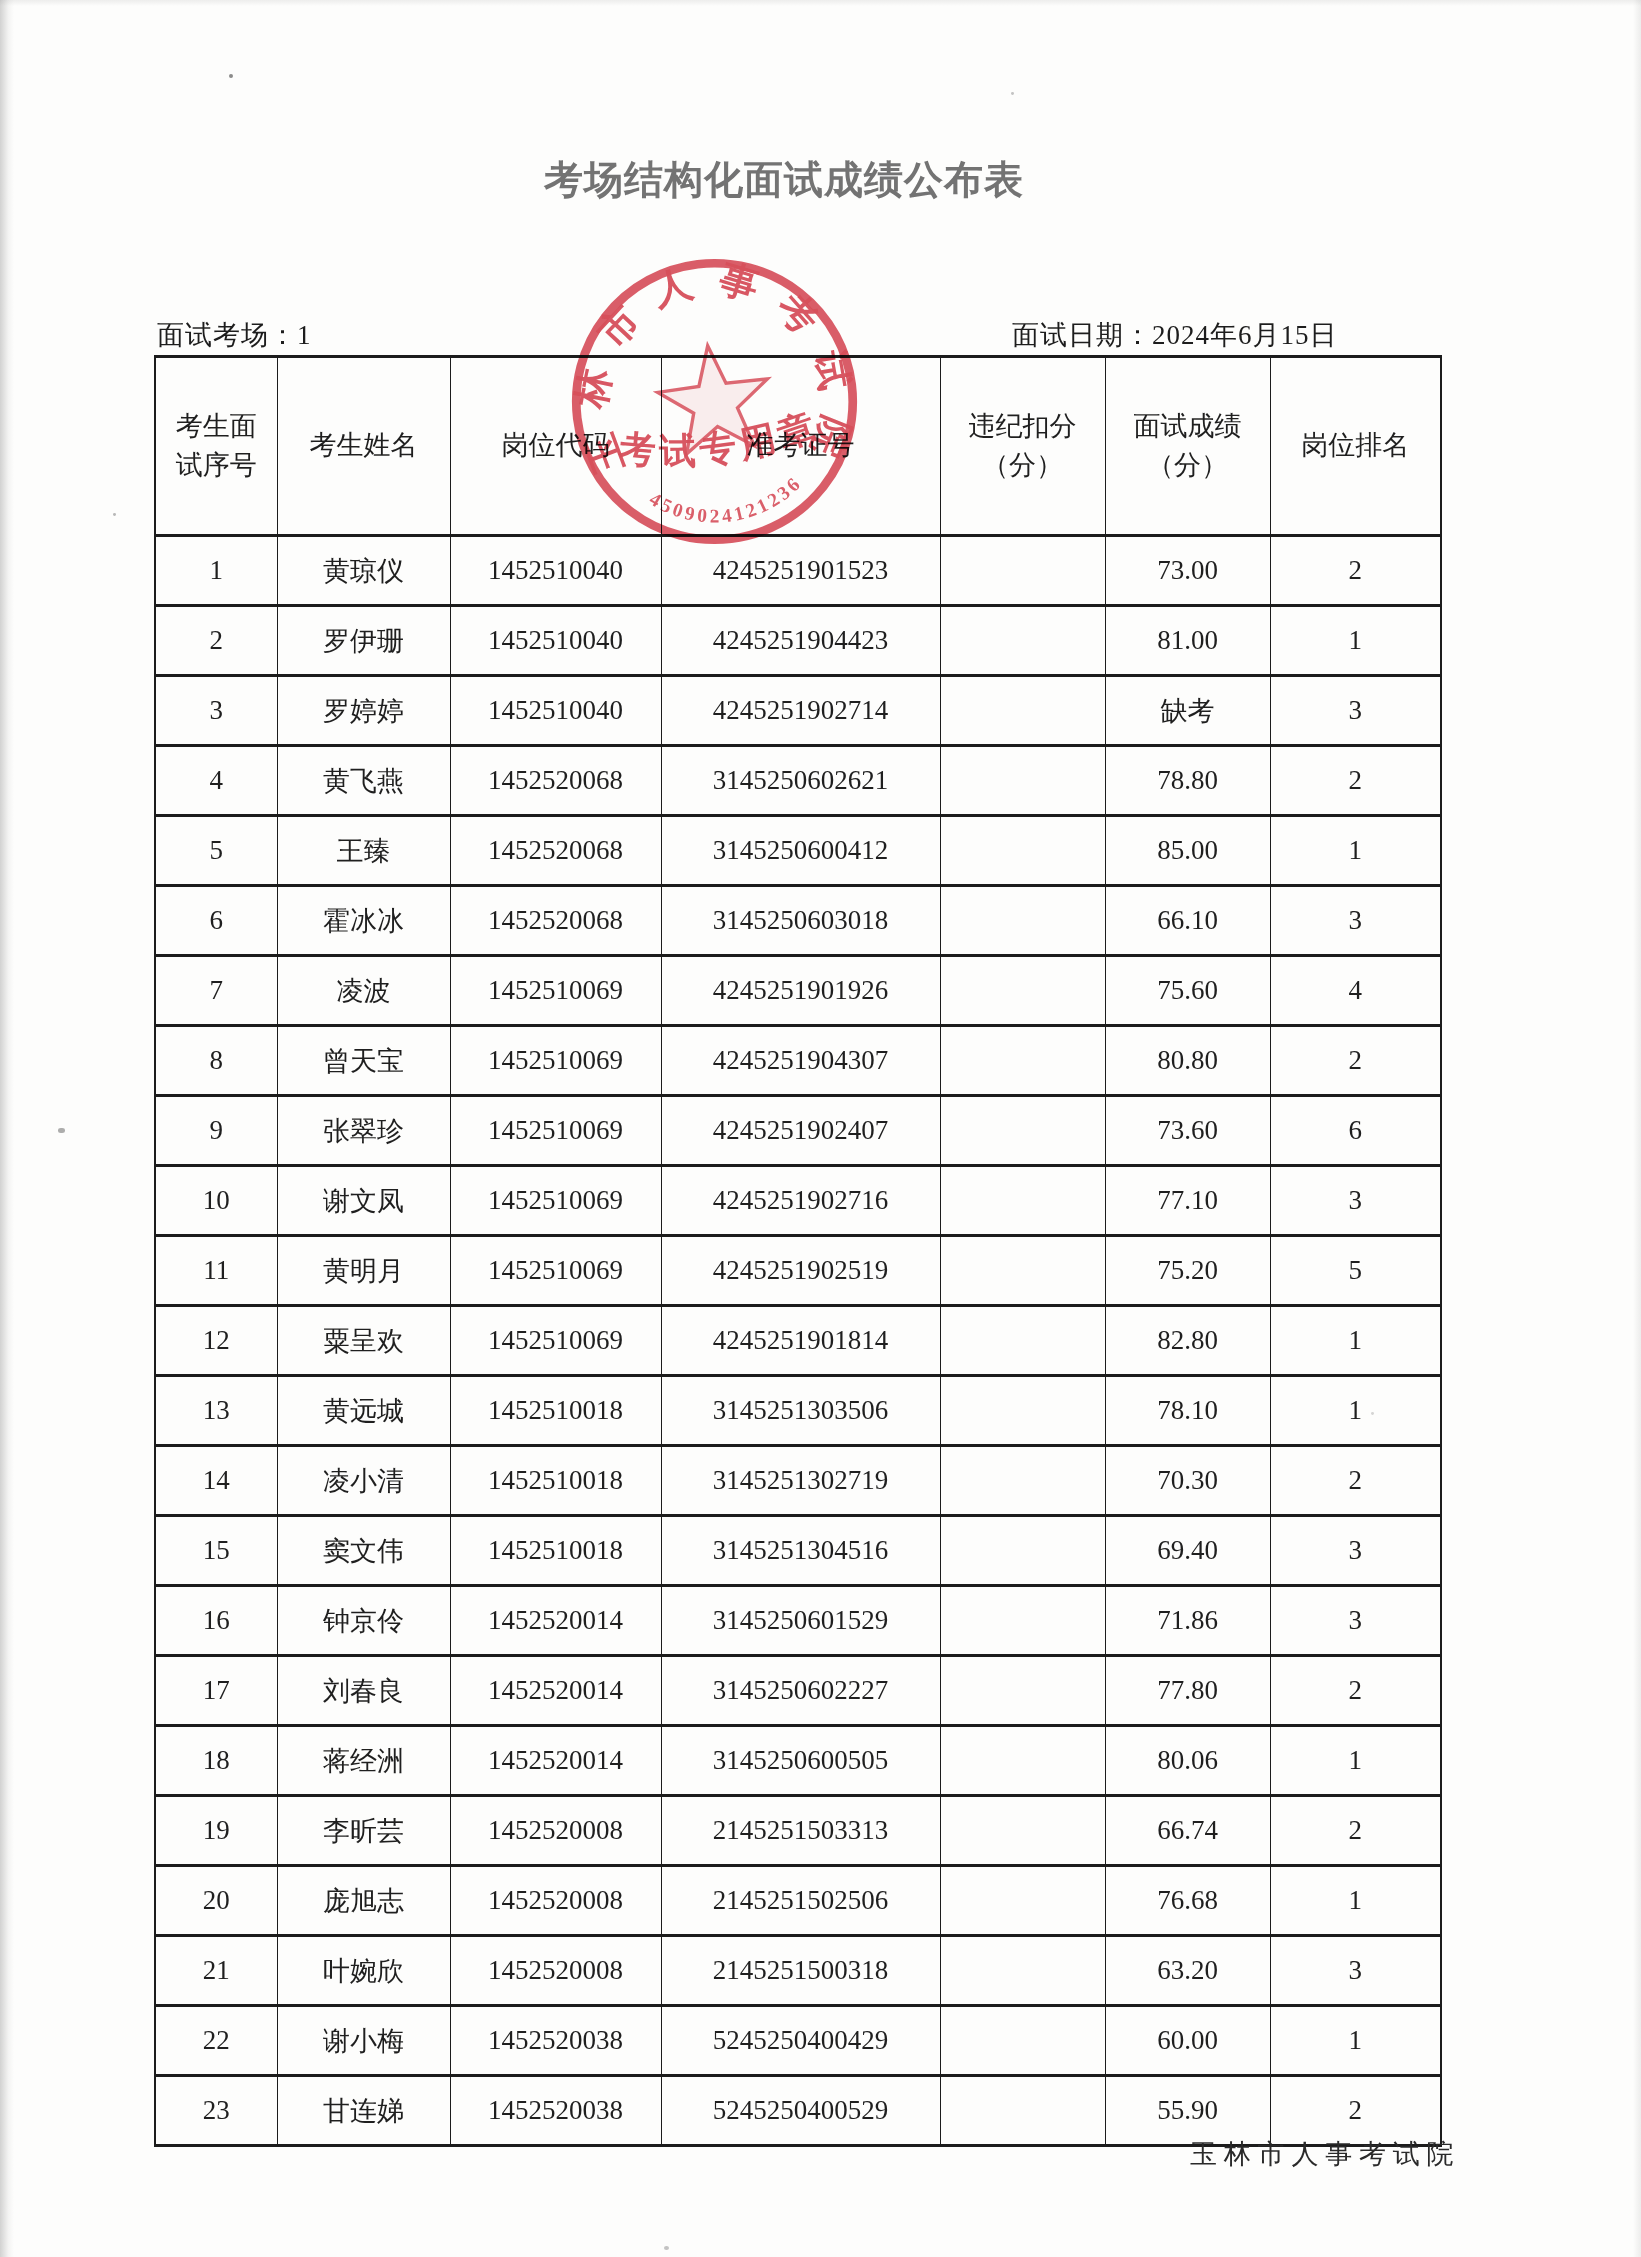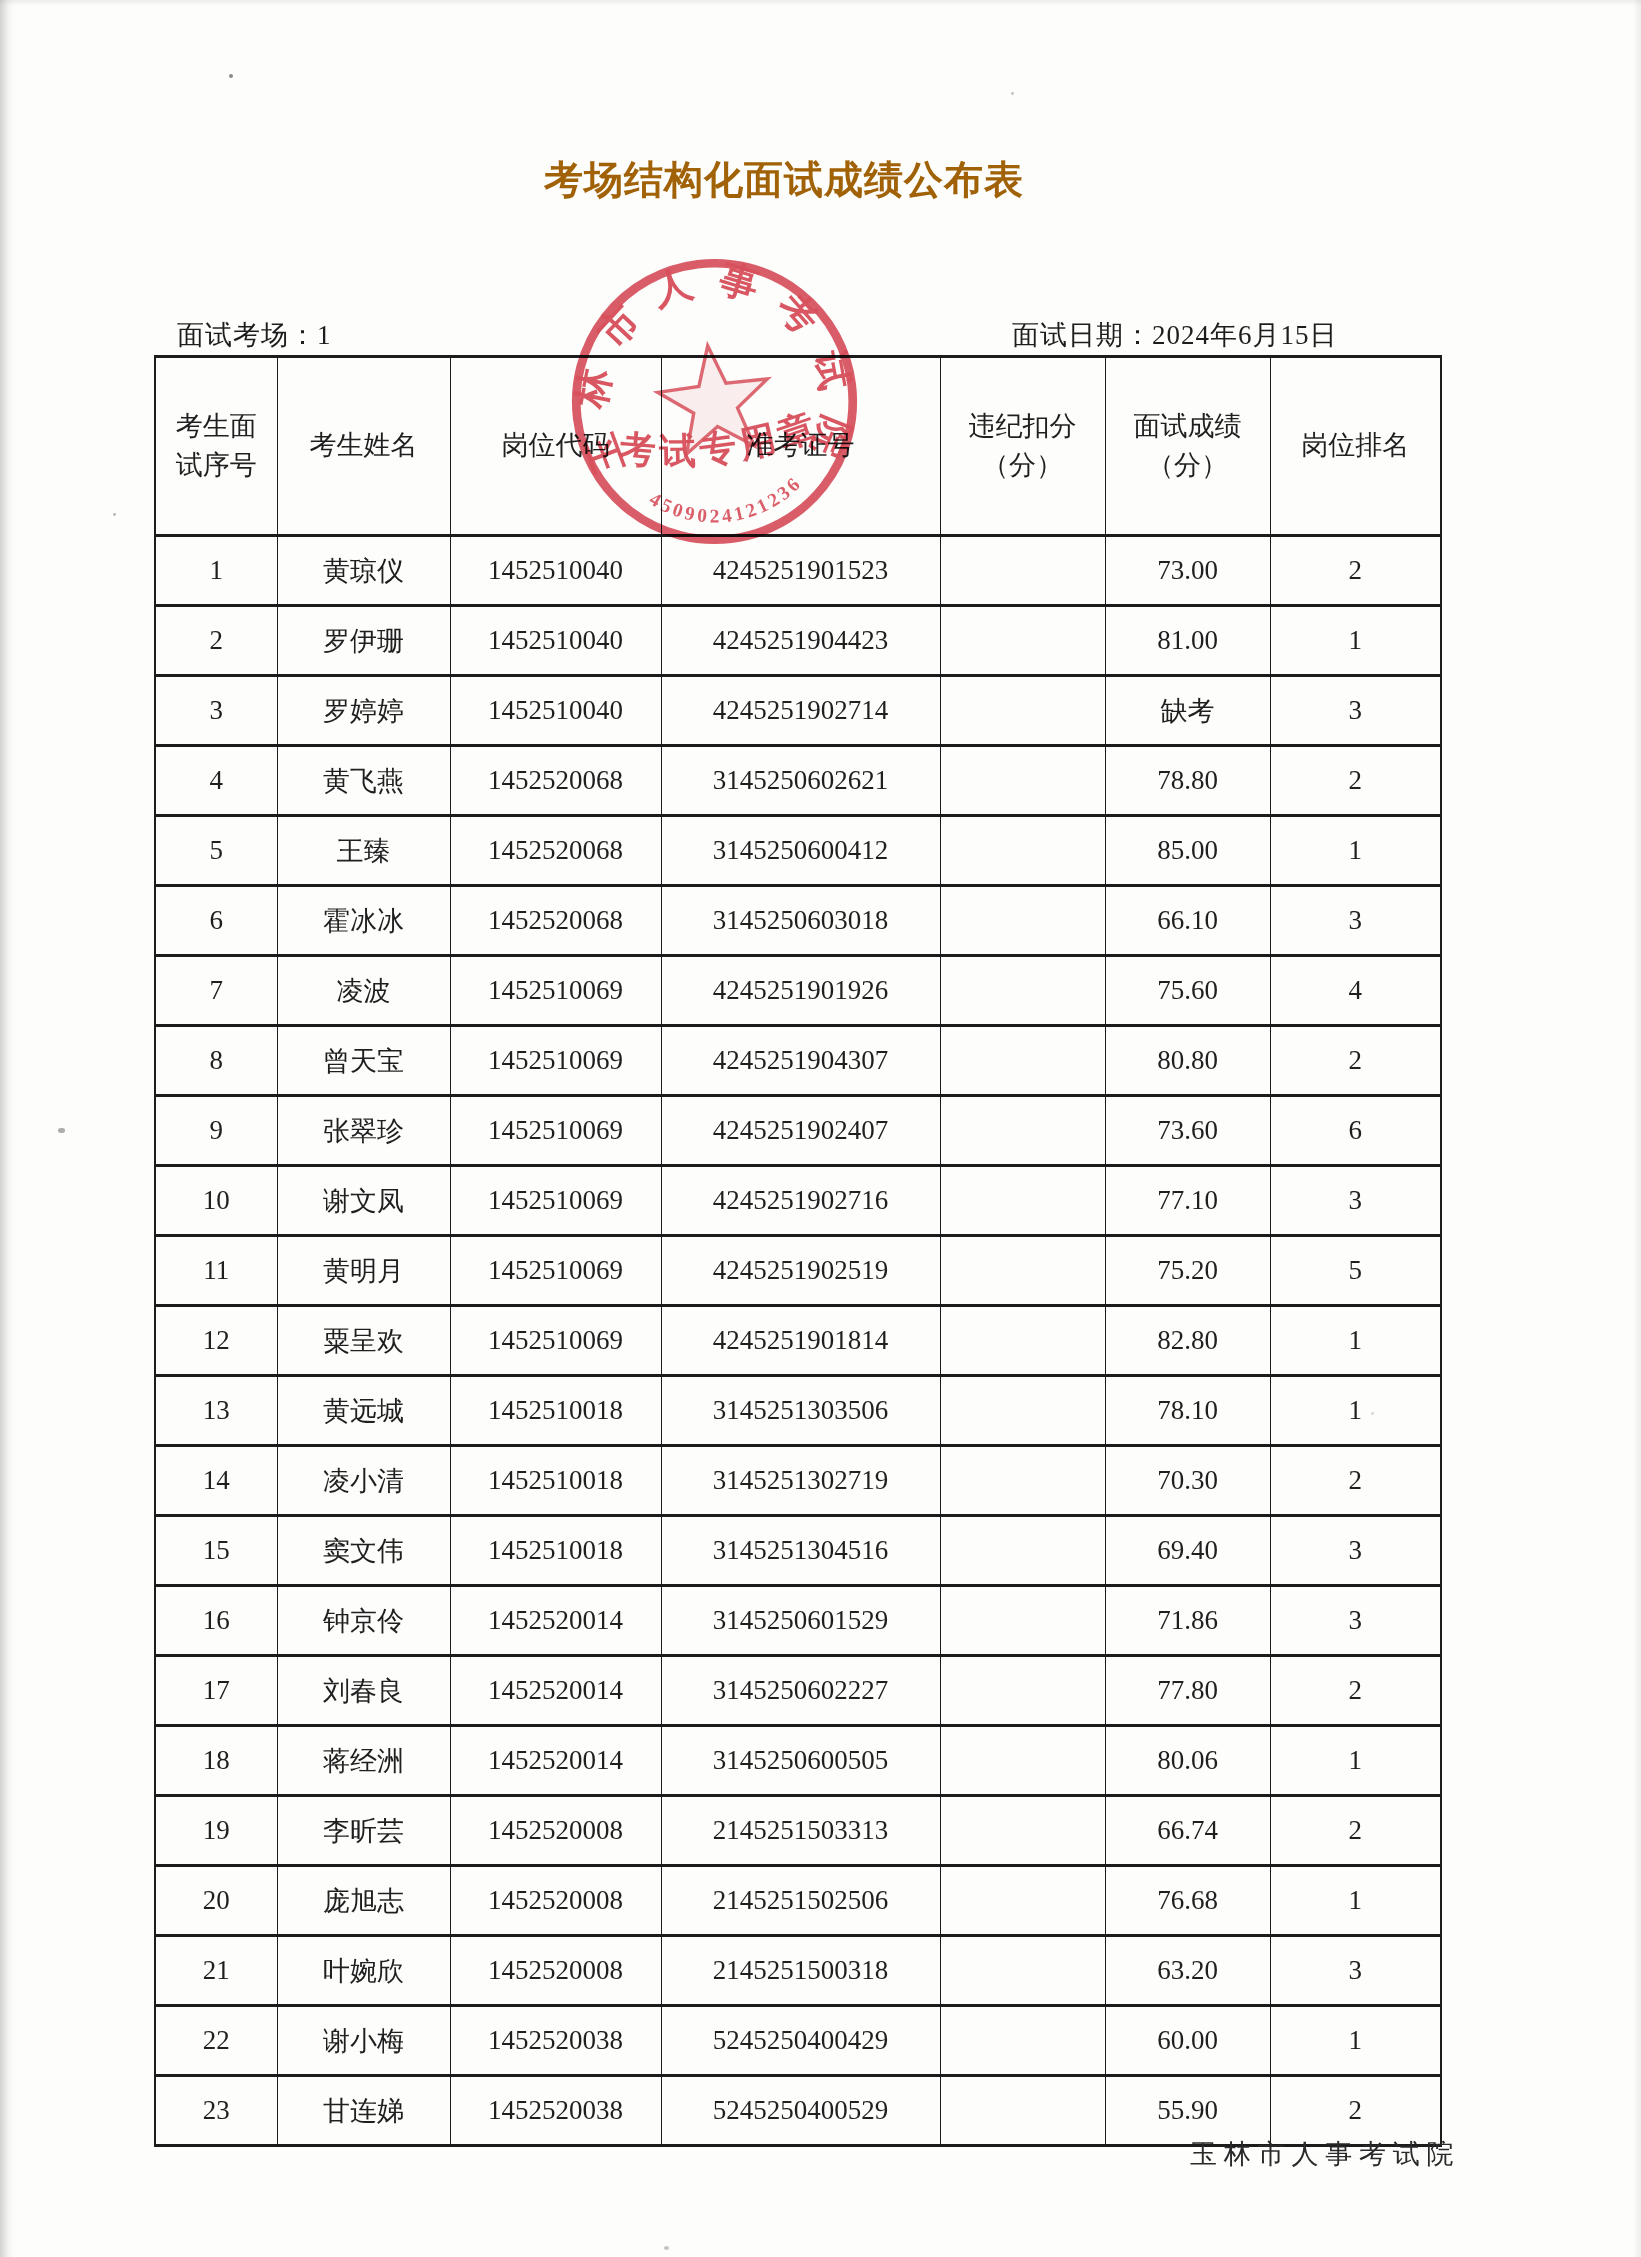--- a/index.html
+++ b/index.html
@@ -16,24 +16,24 @@
     background:linear-gradient(to right,rgba(110,110,110,.30),rgba(160,160,160,.10) 60%,transparent);}
   .edge-right{position:absolute;right:0;top:0;width:7.7px;height:100%;
     background:linear-gradient(to left,rgba(150,150,150,.16),transparent);}
   .edge-top{position:absolute;left:0;top:0;width:100%;height:5.8px;
     background:linear-gradient(to bottom,rgba(140,140,140,.14),transparent);}
   .speck{position:absolute;width:3.9px;height:3.9px;border-radius:50%;background:rgba(45,45,45,.55);}
 
   .doc-title{
     position:absolute;top:153px;left:784px;transform:translateX(-50%);
     font-family:"Liberation Sans","DejaVu Sans",sans-serif;
-    font-weight:bold;font-size:39px;letter-spacing:1px;color:#a16207;
+    font-weight:bold;font-size:39px;letter-spacing:1px;color:#737373;
     white-space:nowrap;
   }
-  .meta-room{position:absolute;left:157px;top:317px;font-size:27px;letter-spacing:1px;color:#1d1d1d;white-space:nowrap;margin-left:20px;}
+  .meta-room{position:absolute;left:157px;top:317px;font-size:27px;letter-spacing:1px;color:#1d1d1d;white-space:nowrap;}
   .meta-date{position:absolute;left:1012px;top:317px;font-size:27px;letter-spacing:1px;color:#1d1d1d;white-space:nowrap;}
 
   table.scores{
     position:absolute;left:154px;top:355px;width:1286px;
     border-collapse:collapse;table-layout:fixed;
     font-size:27px;color:#1f1f1f;
   }
   table.scores td,table.scores th{
     border-left:1.9px solid #1c1c1c;border-right:1.9px solid #1c1c1c;
     border-top:3.9px solid #1c1c1c;border-bottom:3.9px solid #1c1c1c;

